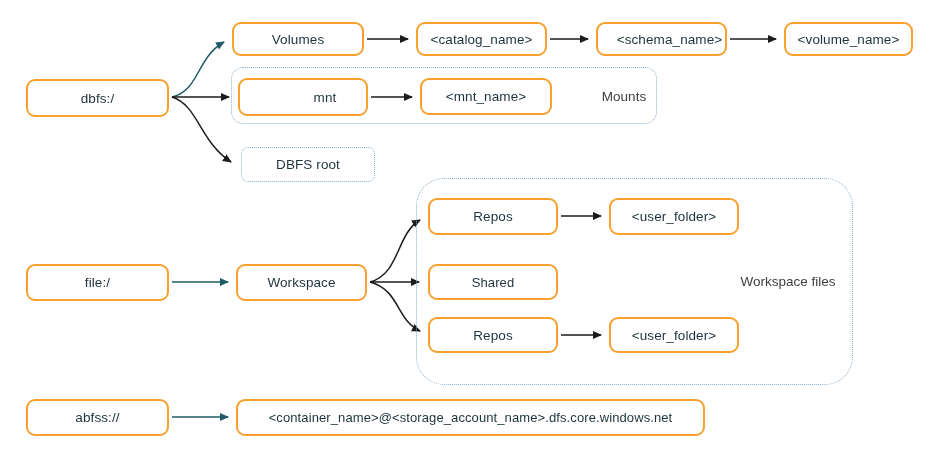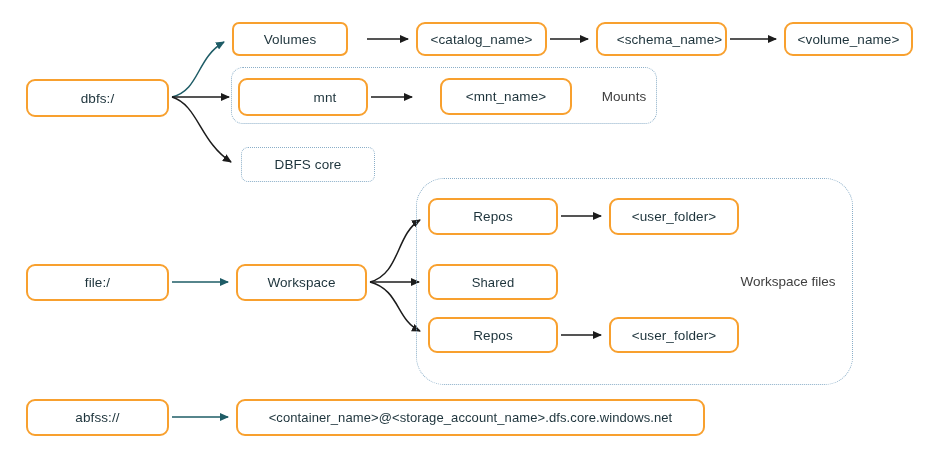--- a/index.html
+++ b/index.html
@@ -97,29 +97,29 @@
   <div class="group mounts" style="left:231px; top:67px; width:426px; height:57px;"></div>
   <div class="group-label" style="left:584px; top:89px; width:80px;">Mounts</div>
 
   <div class="group wsfiles" style="left:416px; top:178px; width:437px; height:207px;"></div>
   <div class="group-label" style="left:728px; top:274px; width:120px;">Workspace files</div>
 
   <div class="node" style="left:26px; top:79px; width:143px; height:38px;">dbfs:/</div>
   <div class="node" style="left:26px; top:264px; width:143px; height:37px;">file:/</div>
   <div class="node" style="left:26px; top:399px; width:143px; height:37px;">abfss://</div>
 
-  <div class="node" style="left:232px; top:22px; width:116px; height:34px;border-radius:7px;">Volumes</div>
+  <div class="node" style="left:232px; top:22px; width:132px; height:34px;">Volumes</div>
   <div class="node" style="left:416px; top:22px; width:131px; height:34px;">&lt;catalog_name&gt;</div>
   <div class="node" style="left:596px; top:22px; width:131px; height:34px;padding-left:16px;">&lt;schema_name&gt;</div>
   <div class="node" style="left:784px; top:22px; width:129px; height:34px;">&lt;volume_name&gt;</div>
 
   <div class="node" style="left:238px; top:78px; width:130px; height:38px;padding-left:44px;">mnt</div>
-  <div class="node" style="left:440px; top:78px; width:132px; height:37px;">&lt;mnt_name&gt;</div>
+  <div class="node" style="left:420px; top:78px; width:132px; height:37px;">&lt;mnt_name&gt;</div>
 
-  <div class="node dotted-node" style="left:241px; top:147px; width:134px; height:35px;">DBFS core</div>
+  <div class="node dotted-node" style="left:241px; top:147px; width:134px; height:35px;">DBFS root</div>
 
   <div class="node" style="left:236px; top:264px; width:131px; height:37px;">Workspace</div>
   <div class="node" style="left:428px; top:198px; width:130px; height:37px;">Repos</div>
   <div class="node" style="left:609px; top:198px; width:130px; height:37px;">&lt;user_folder&gt;</div>
   <div class="node small-text" style="left:428px; top:264px; width:130px; height:36px;">Shared</div>
   <div class="node" style="left:428px; top:317px; width:130px; height:36px;">Repos</div>
   <div class="node" style="left:609px; top:317px; width:130px; height:36px;">&lt;user_folder&gt;</div>
 
   <div class="node small-text" style="left:236px; top:399px; width:469px; height:37px;">&lt;container_name&gt;@&lt;storage_account_name&gt;.dfs.core.windows.net</div>
 

